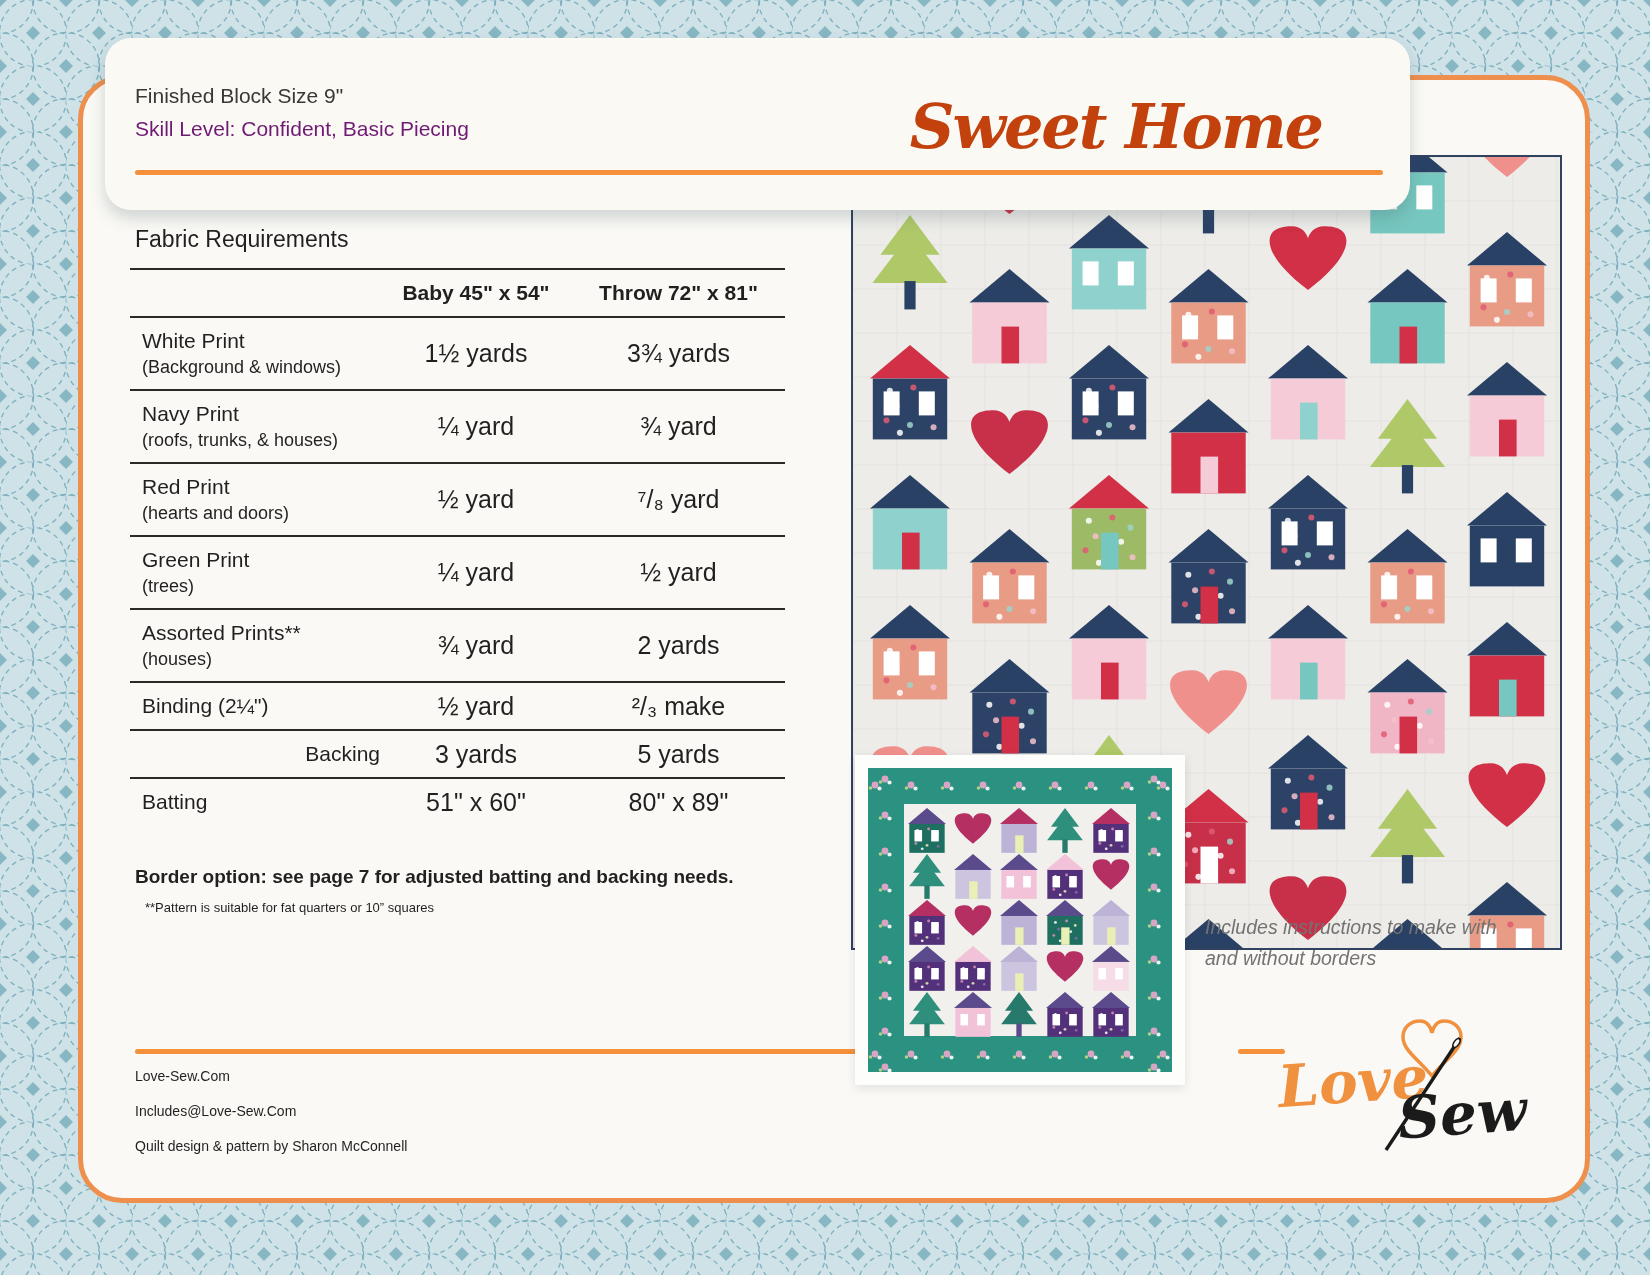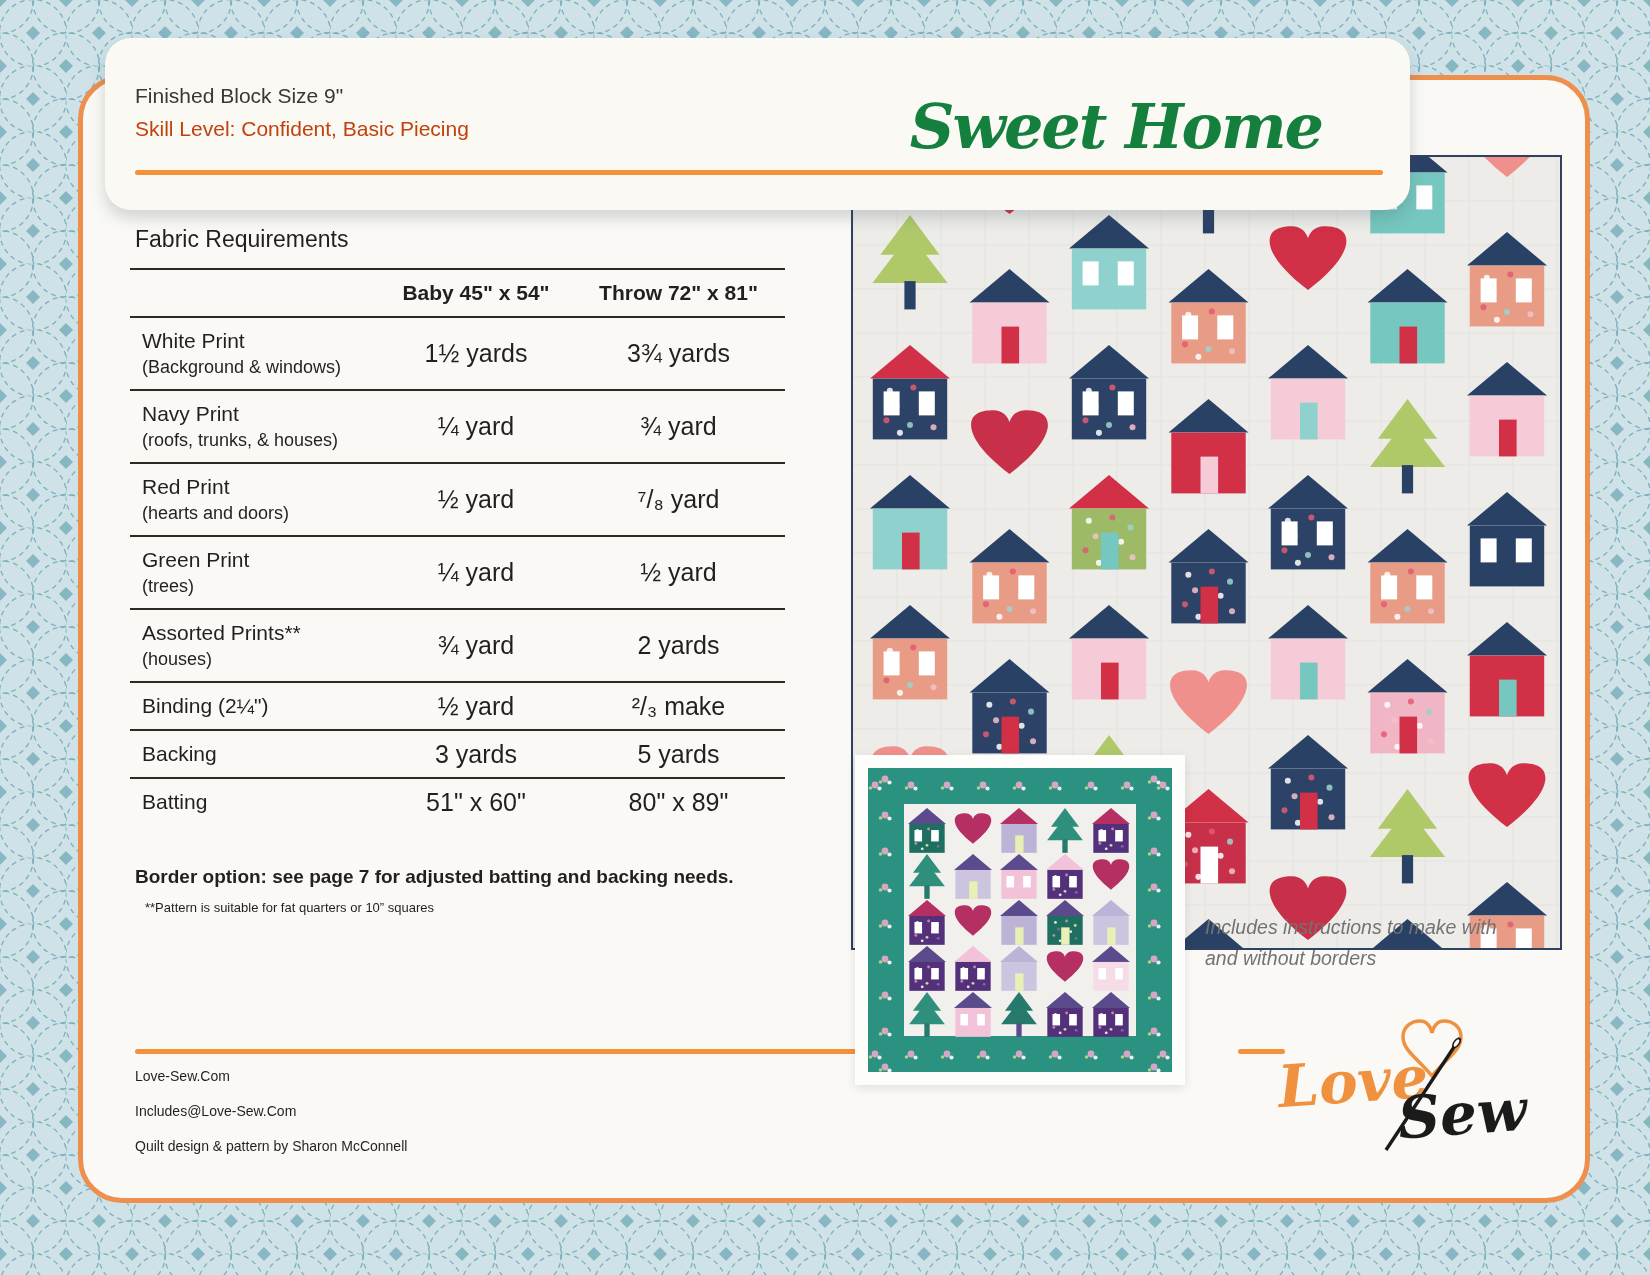--- a/index.html
+++ b/index.html
@@ -6,24 +6,24 @@
   .page{position:relative;width:1650px;height:1275px;overflow:hidden;
         font-family:"Liberation Sans","DejaVu Sans",sans-serif;color:#231F20;background:#CFE2E8;}
   .abs{position:absolute;}
   
   .main-card{left:78px;top:75px;width:1502px;height:1118px;background:#FAF9F5;
              border:5px solid #EE8F4D;border-radius:44px;z-index:1;}
   
   .header-card{left:105px;top:38px;width:1305px;height:172px;background:#FAF9F4;
                border-radius:26px;box-shadow:0 8px 16px rgba(60,80,90,.22);z-index:5;}
   .hdr-line1{left:30px;top:46px;font-size:21px;color:#3A3734;}
-  .hdr-line2{left:30px;top:79px;font-size:21px;color:#c2410c;}
+  .hdr-line2{left:30px;top:79px;font-size:21px;color:#701a75;}
   .hdr-rule{left:30px;top:132px;width:1248px;height:5px;background:#F5913B;border-radius:3px;}
   .script{font-family:"DejaVu Serif","Liberation Serif",serif;font-style:italic;font-weight:bold;}
-  .sweet-title{right:88px;top:52px;font-size:62px;letter-spacing:-2px;color:#15803d;}
+  .sweet-title{right:88px;top:52px;font-size:62px;letter-spacing:-2px;color:#c2410c;}
   
   .section-title{left:135px;top:226px;font-size:23px;z-index:6;}
   .fabric-table{left:130px;top:268px;width:655px;border-collapse:collapse;z-index:6;font-size:21px;}
   .fabric-table th,.fabric-table td{padding:0;}
   .fabric-table thead tr{border-top:2.5px solid #2D2A26;border-bottom:2.5px solid #2D2A26;}
   .fabric-table thead th{font-weight:bold;font-size:21px;padding:11px 0;}
   .fabric-table tbody tr{border-bottom:2.5px solid #2D2A26;}
   .fabric-table tbody tr:last-child{border-bottom:none;}
   .cell-label{text-align:left;padding:11px 0 11px 12px !important;}
   .row-name{font-size:21px;}
@@ -523,21 +523,21 @@
           <td class="cell-val">2 yards</td>
         </tr>
         <tr>
           <td class="cell-label" style="padding: 20px 0px 20px 12px;">
             <div class="row-name">Binding (2¼")</div>
           </td>
           <td class="cell-val">½ yard</td>
           <td class="cell-val">²/₃ make</td>
         </tr>
         <tr>
-          <td class="cell-label" style="padding: 20px 0px 20px 12px;">
+          <td class="cell-label" style="padding: 20px 0px 20px 12px; text-align: right;">
             <div class="row-name">Backing</div>
           </td>
           <td class="cell-val">3 yards</td>
           <td class="cell-val">5 yards</td>
         </tr>
         <tr>
           <td class="cell-label" style="padding: 20px 0px 20px 12px;">
             <div class="row-name">Batting</div>
           </td>
           <td class="cell-val">51" x 60"</td>

